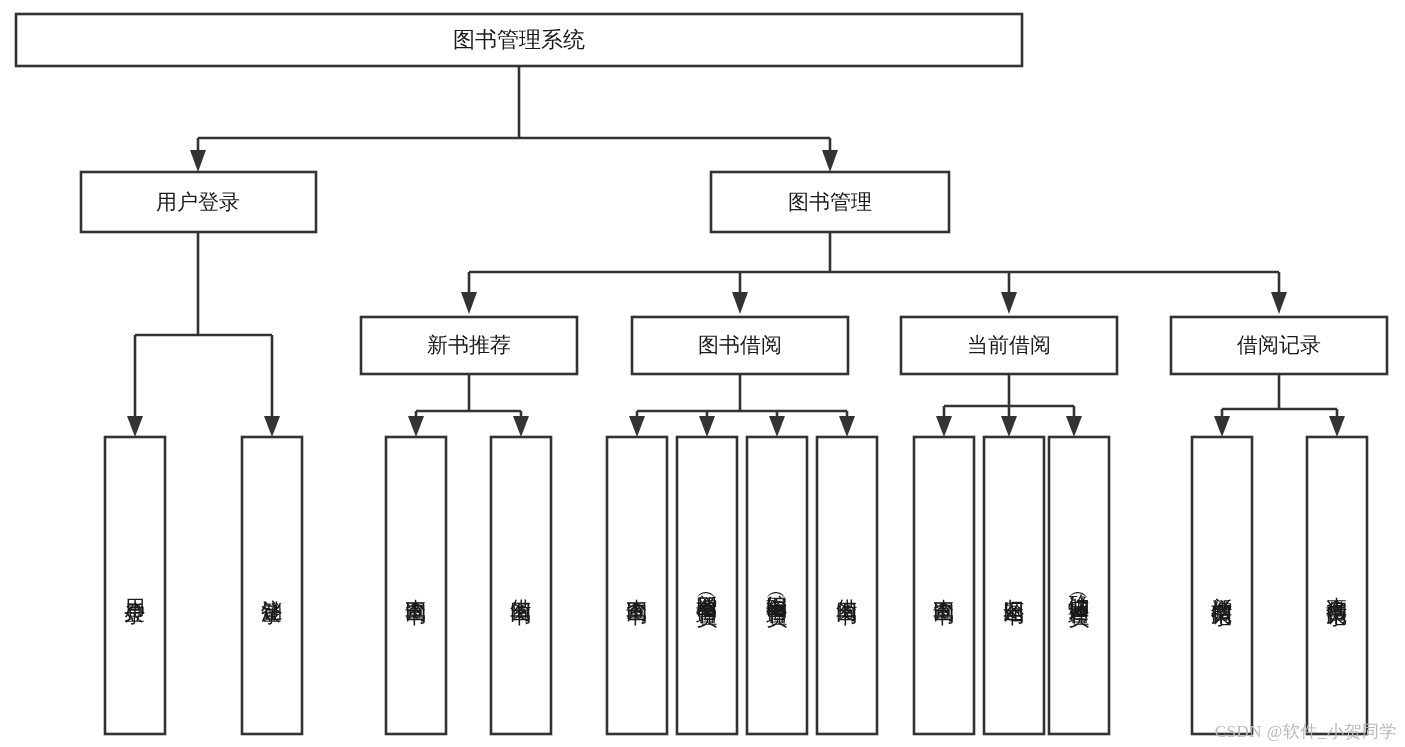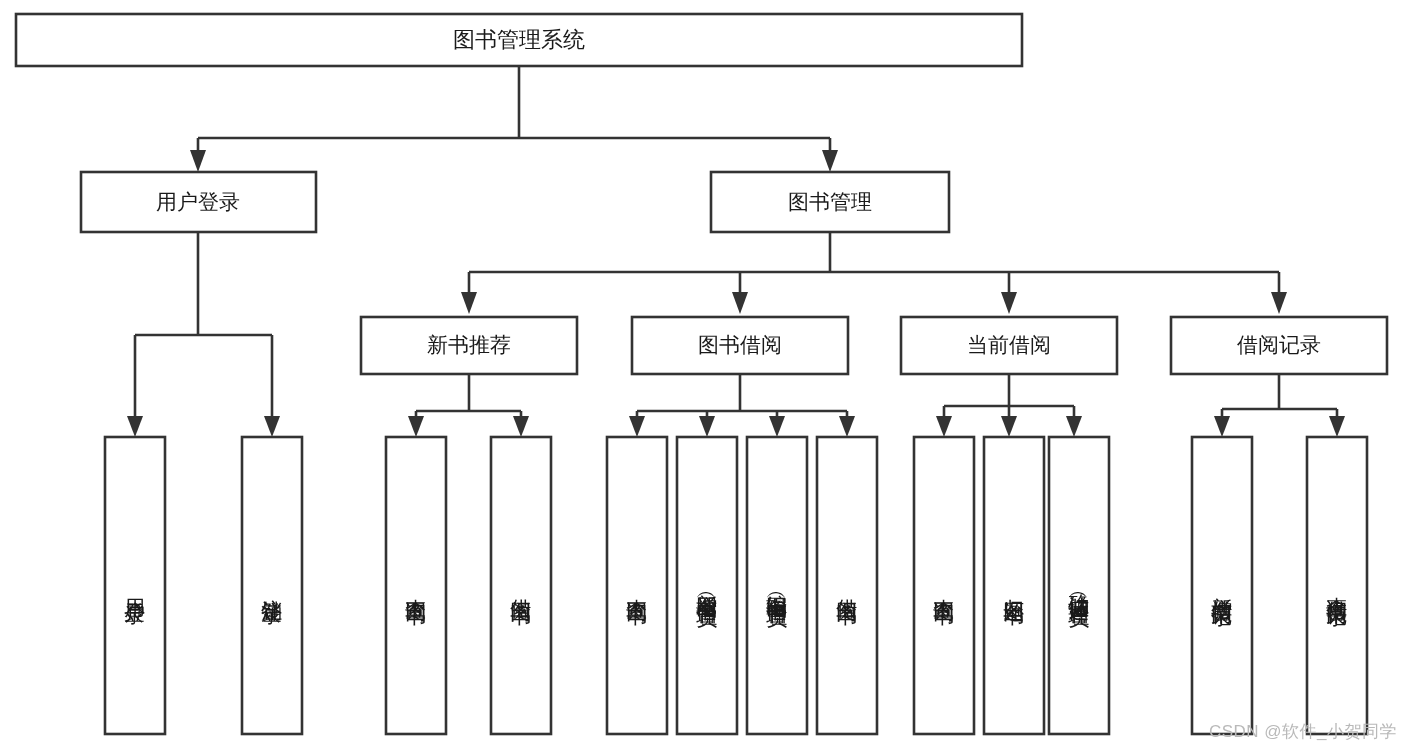--- a/index.html
+++ b/index.html
@@ -70,21 +70,21 @@
     display: flex;
     align-items: center;
     justify-content: center;
     text-align: center;
     pointer-events: none;
   }
   .watermark {
     position: absolute;
     right: 8px;
     bottom: 4px;
-    font-family: Liberation Sans, sans-serif;
+    font-family: Liberation Serif, serif;
     font-size: 17px;
     color: #b9b9b9;
     letter-spacing: 0.5px;
     white-space: nowrap;
   }
 </style>
 </head>
 <body>
 
 <div id="diagram-root">

